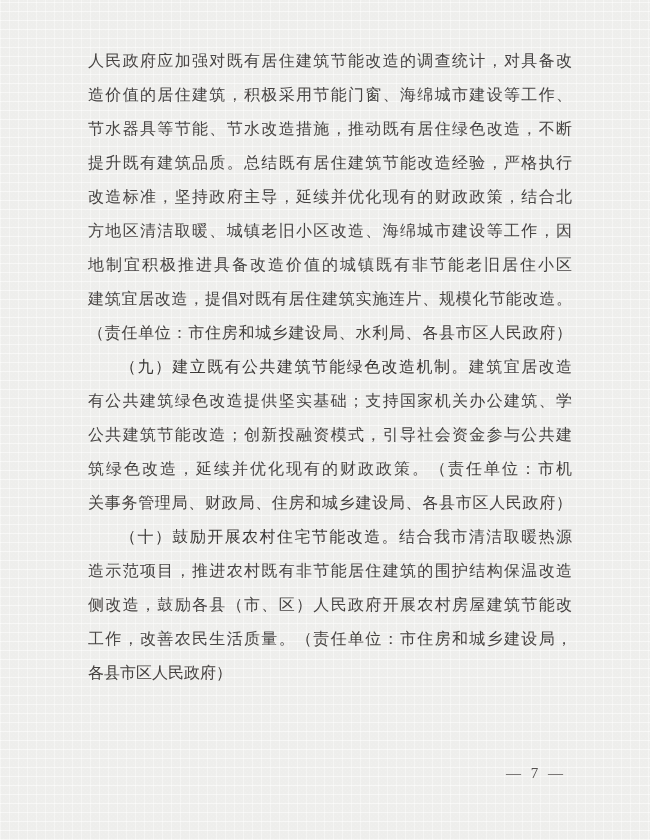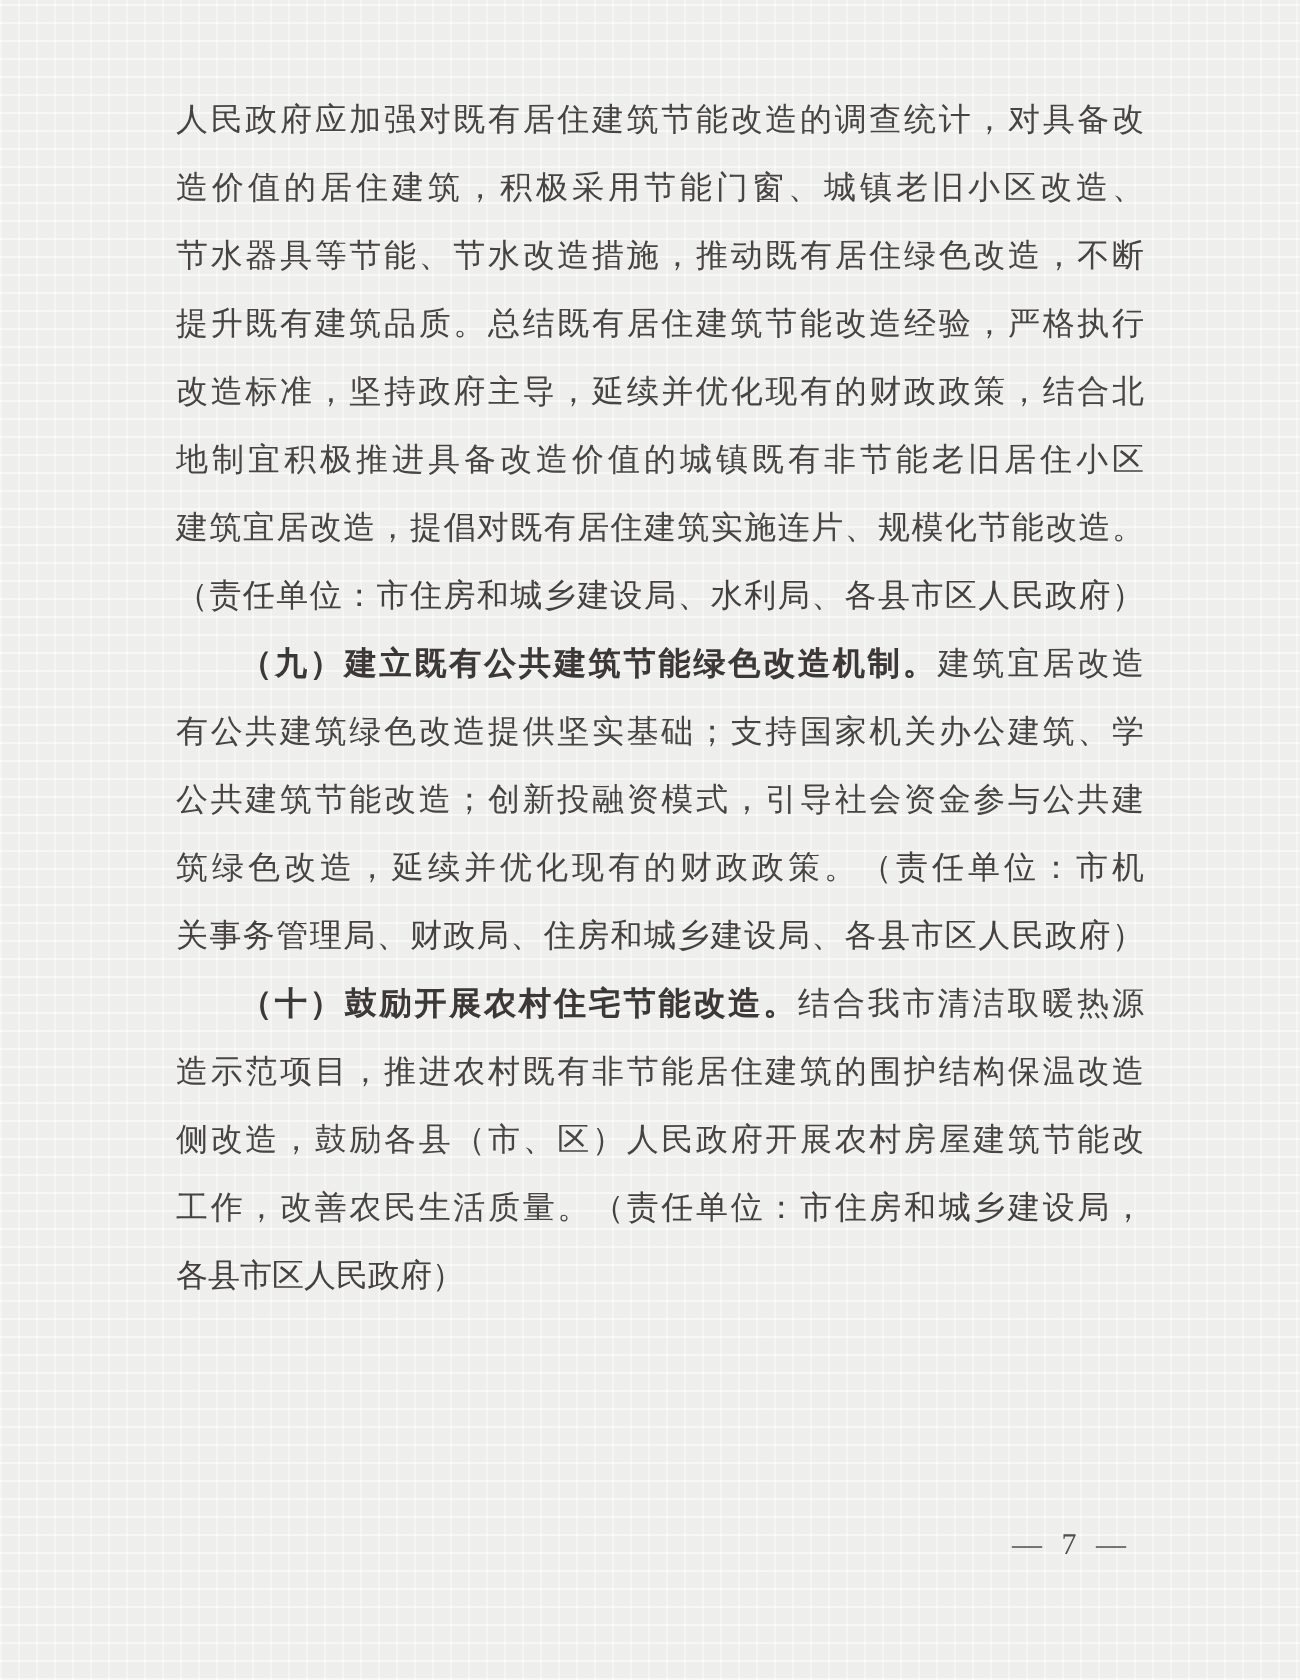--- a/index.html
+++ b/index.html
@@ -30,42 +30,43 @@
   .line {
     height: 34px;
     text-align: justify;
     text-align-last: justify;
     text-justify: inter-character;
     white-space: normal;
   }
   .line.no-just { text-align-last: left; }
   .line.indent { text-indent: 2em; }
   .seg-body { font-weight: normal; }
-  .seg-bold { font-weight: bold; color: #3b3836; }
+  .seg-bold { font-weight: normal; color: #3b3836; }
   .seg-kai  { font-weight: 500; color: #45413f; }
   .page-number {
     position: absolute;
     top: 765px;
     right: 84px;
     font-size: 15px;
     letter-spacing: 3px;
     color: #514e4c;
     font-family: "Liberation Serif", "DejaVu Serif", serif;
   }
 </style>
 </head>
 <body>
 
 <div class="page">
   <div class="doc-body">
       <div class="line"><span class="seg-body">人民政府应加强对既有居住建筑节能改造的调查统计，对具备改</span></div>
-      <div class="line"><span class="seg-body">造价值的居住建筑，积极采用节能门窗、城镇老旧小区改造、</span></div>
+      <div class="line"><span class="seg-body">造价值的居住建筑，积极采用节能门窗、海绵城市建设等工作、</span></div>
       <div class="line"><span class="seg-body">节水器具等节能、节水改造措施，推动既有居住绿色改造，不断</span></div>
       <div class="line"><span class="seg-body">提升既有建筑品质。总结既有居住建筑节能改造经验，严格执行</span></div>
       <div class="line"><span class="seg-body">改造标准，坚持政府主导，延续并优化现有的财政政策，结合北</span></div>
+      <div class="line"><span class="seg-body">方地区清洁取暖、城镇老旧小区改造、海绵城市建设等工作，因</span></div>
       <div class="line"><span class="seg-body">地制宜积极推进具备改造价值的城镇既有非节能老旧居住小区</span></div>
       <div class="line"><span class="seg-body">建筑宜居改造，提倡对既有居住建筑实施连片、规模化节能改造。</span></div>
       <div class="line"><span class="seg-kai">（责任单位：市住房和城乡建设局、水利局、各县市区人民政府）</span></div>
       <div class="line indent"><span class="seg-bold">（九）建立既有公共建筑节能绿色改造机制。</span><span class="seg-body">建筑宜居改造</span></div>
       <div class="line"><span class="seg-body">有公共建筑绿色改造提供坚实基础；支持国家机关办公建筑、学</span></div>
       <div class="line"><span class="seg-body">公共建筑节能改造；创新投融资模式，引导社会资金参与公共建</span></div>
       <div class="line"><span class="seg-body">筑绿色改造，延续并优化现有的财政政策。</span><span class="seg-kai">（责任单位：市机</span></div>
       <div class="line"><span class="seg-kai">关事务管理局、财政局、住房和城乡建设局、各县市区人民政府）</span></div>
       <div class="line indent"><span class="seg-bold">（十）鼓励开展农村住宅节能改造。</span><span class="seg-body">结合我市清洁取暖热源</span></div>
       <div class="line"><span class="seg-body">造示范项目，推进农村既有非节能居住建筑的围护结构保温改造</span></div>

